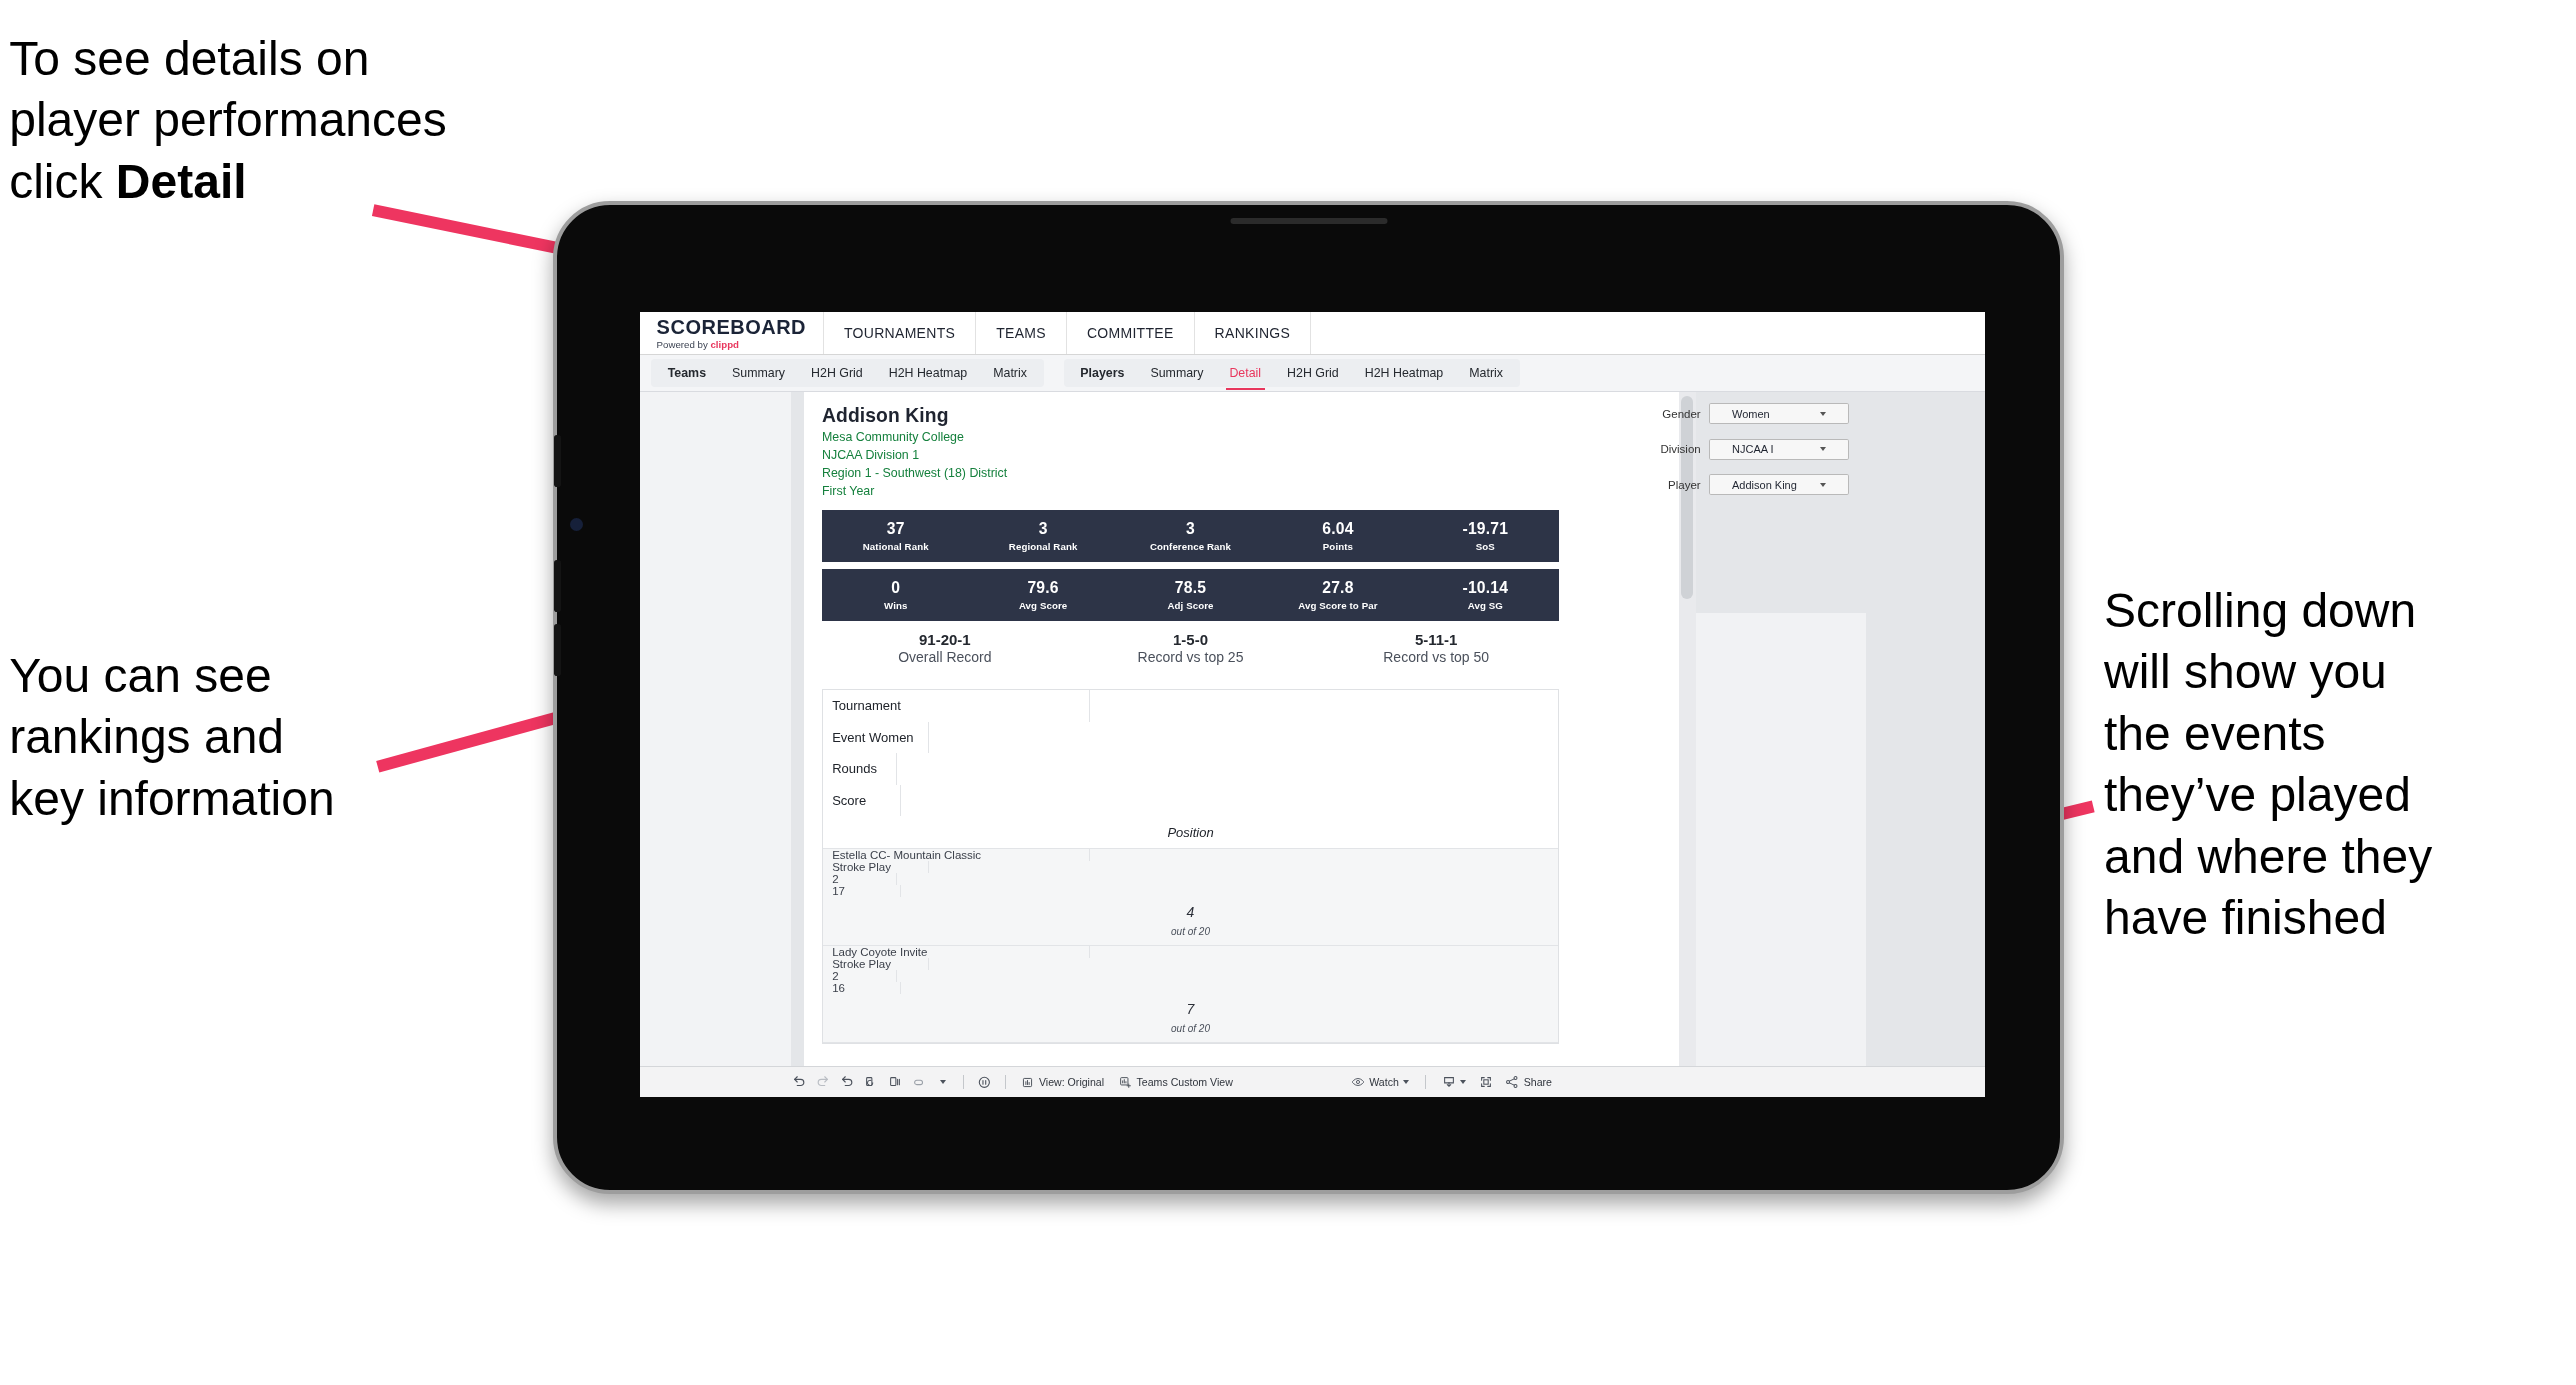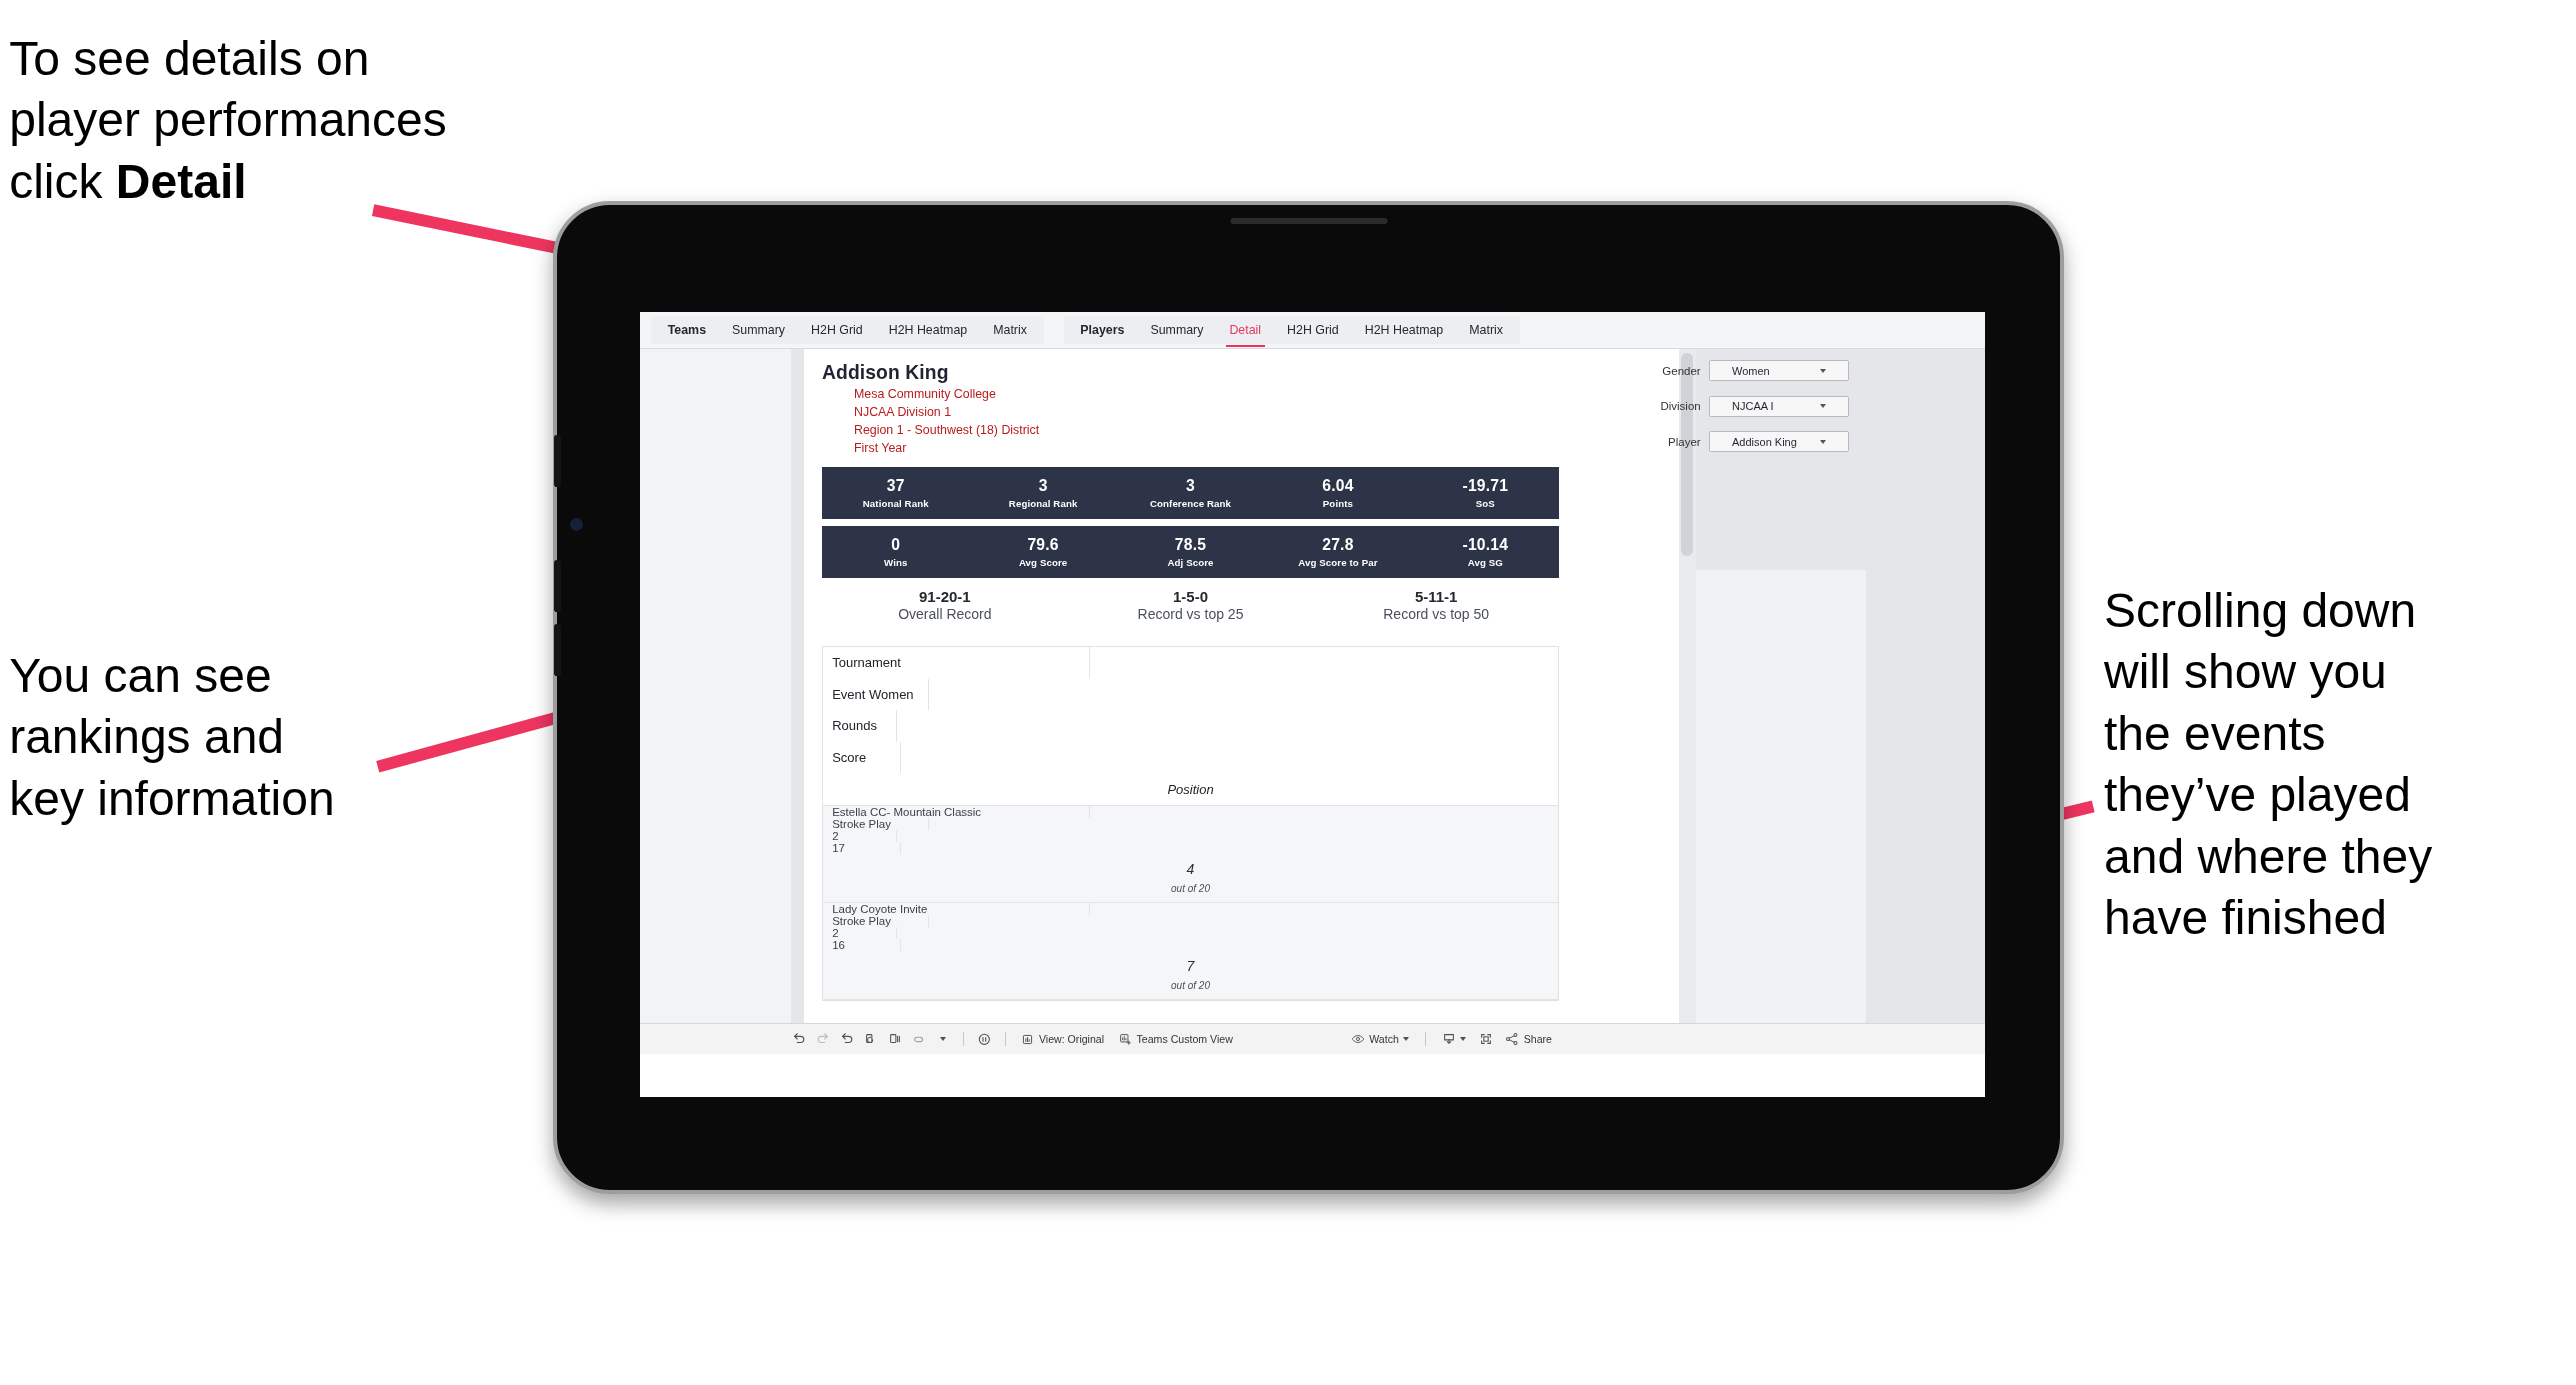--- a/index.html
+++ b/index.html
@@ -111,21 +111,21 @@
     position:absolute; left:164px; top:0; width:875px; bottom:0;
     background:#ffffff;
   }
   #viz-right-scrollzone { position:absolute; left:1039px; top:0; width:16.6px; bottom:0; background:#e9eaed; }
   #viz-scrollbar { position:absolute; left:1041px; top:3.7px; width:12px; height:203px; background:#cfd2d6; border-radius:6.4px; }
   #viz-lower-white { position:absolute; left:1056px; top:221px; width:170px; bottom:0; background:#f1f2f4; }
 
   
   #player-block { position:absolute; left:182px; top:13px; }
   #player-name { font-size:19.3px; font-weight:700; color:#1f2430; letter-spacing:0.1px; }
-  .player-meta { font-size:12.4px; color:#b91c1c; margin-top:3.2px; line-height:1.18;margin-left:32px; }
+  .player-meta { font-size:12.4px; color:#15803d; margin-top:3.2px; line-height:1.18; }
 
   
   #filters { position:absolute; right:136px; top:11px; width:219px; }
   .filter-row { display:flex; align-items:center; justify-content:flex-end; margin-bottom:14.7px; }
   .filter-label { font-size:11.5px; color:#333; margin-right:8.3px; }
   .filter-select {
     width:140px; height:21px; background:#f7f7f7;
     border:0.9px solid #b9b9b9; border-radius:1.8px;
     display:flex; align-items:center; justify-content:space-between;
     padding:0 22px; font-size:11px; color:#1f2430;
@@ -213,20 +213,31 @@
 
 <div id="tablet">
   <div class="tablet-speaker"></div>
   <div class="side-btn" id="side-btn-1"></div>
   <div class="lens"></div>
   <div class="side-btn" id="side-btn-2"></div>
   <div class="side-btn" id="side-btn-3"></div>
 
   <div id="tablet-screen">
 
+    <div id="app-header">
+      <div id="brand">
+        <div id="brand-title">SCOREBOARD</div>
+        <div id="brand-sub"><span>Powered by </span><span class="clippd">clippd</span></div>
+      </div>
+      <div class="top-nav-item">TOURNAMENTS</div>
+      <div class="top-nav-item">TEAMS</div>
+      <div class="top-nav-item">COMMITTEE</div>
+      <div class="top-nav-item">RANKINGS</div>
+      <div class="top-nav-item" id="top-nav-spacer"></div>
+    </div>
 
     <div id="sub-nav">
       <div class="subnav-group">
         <div class="subnav-item bold">Teams</div>
         <div class="subnav-item">Summary</div>
         <div class="subnav-item">H2H Grid</div>
         <div class="subnav-item">H2H Heatmap</div>
         <div class="subnav-item">Matrix</div>
       </div>
       <div class="subnav-gap"></div>

